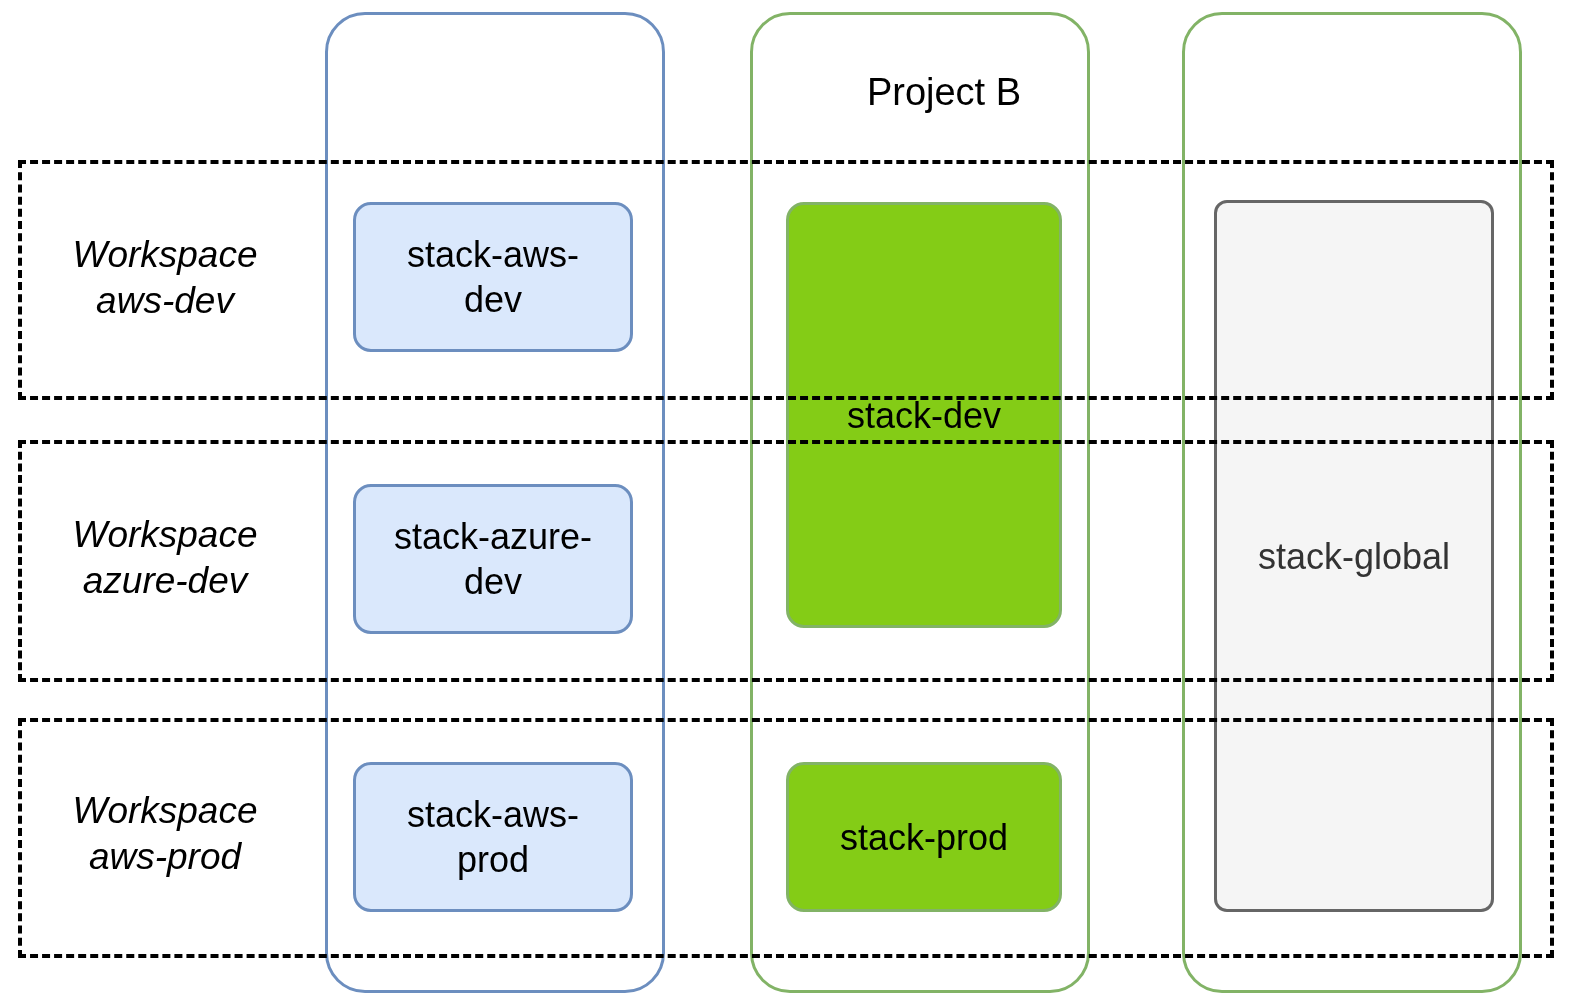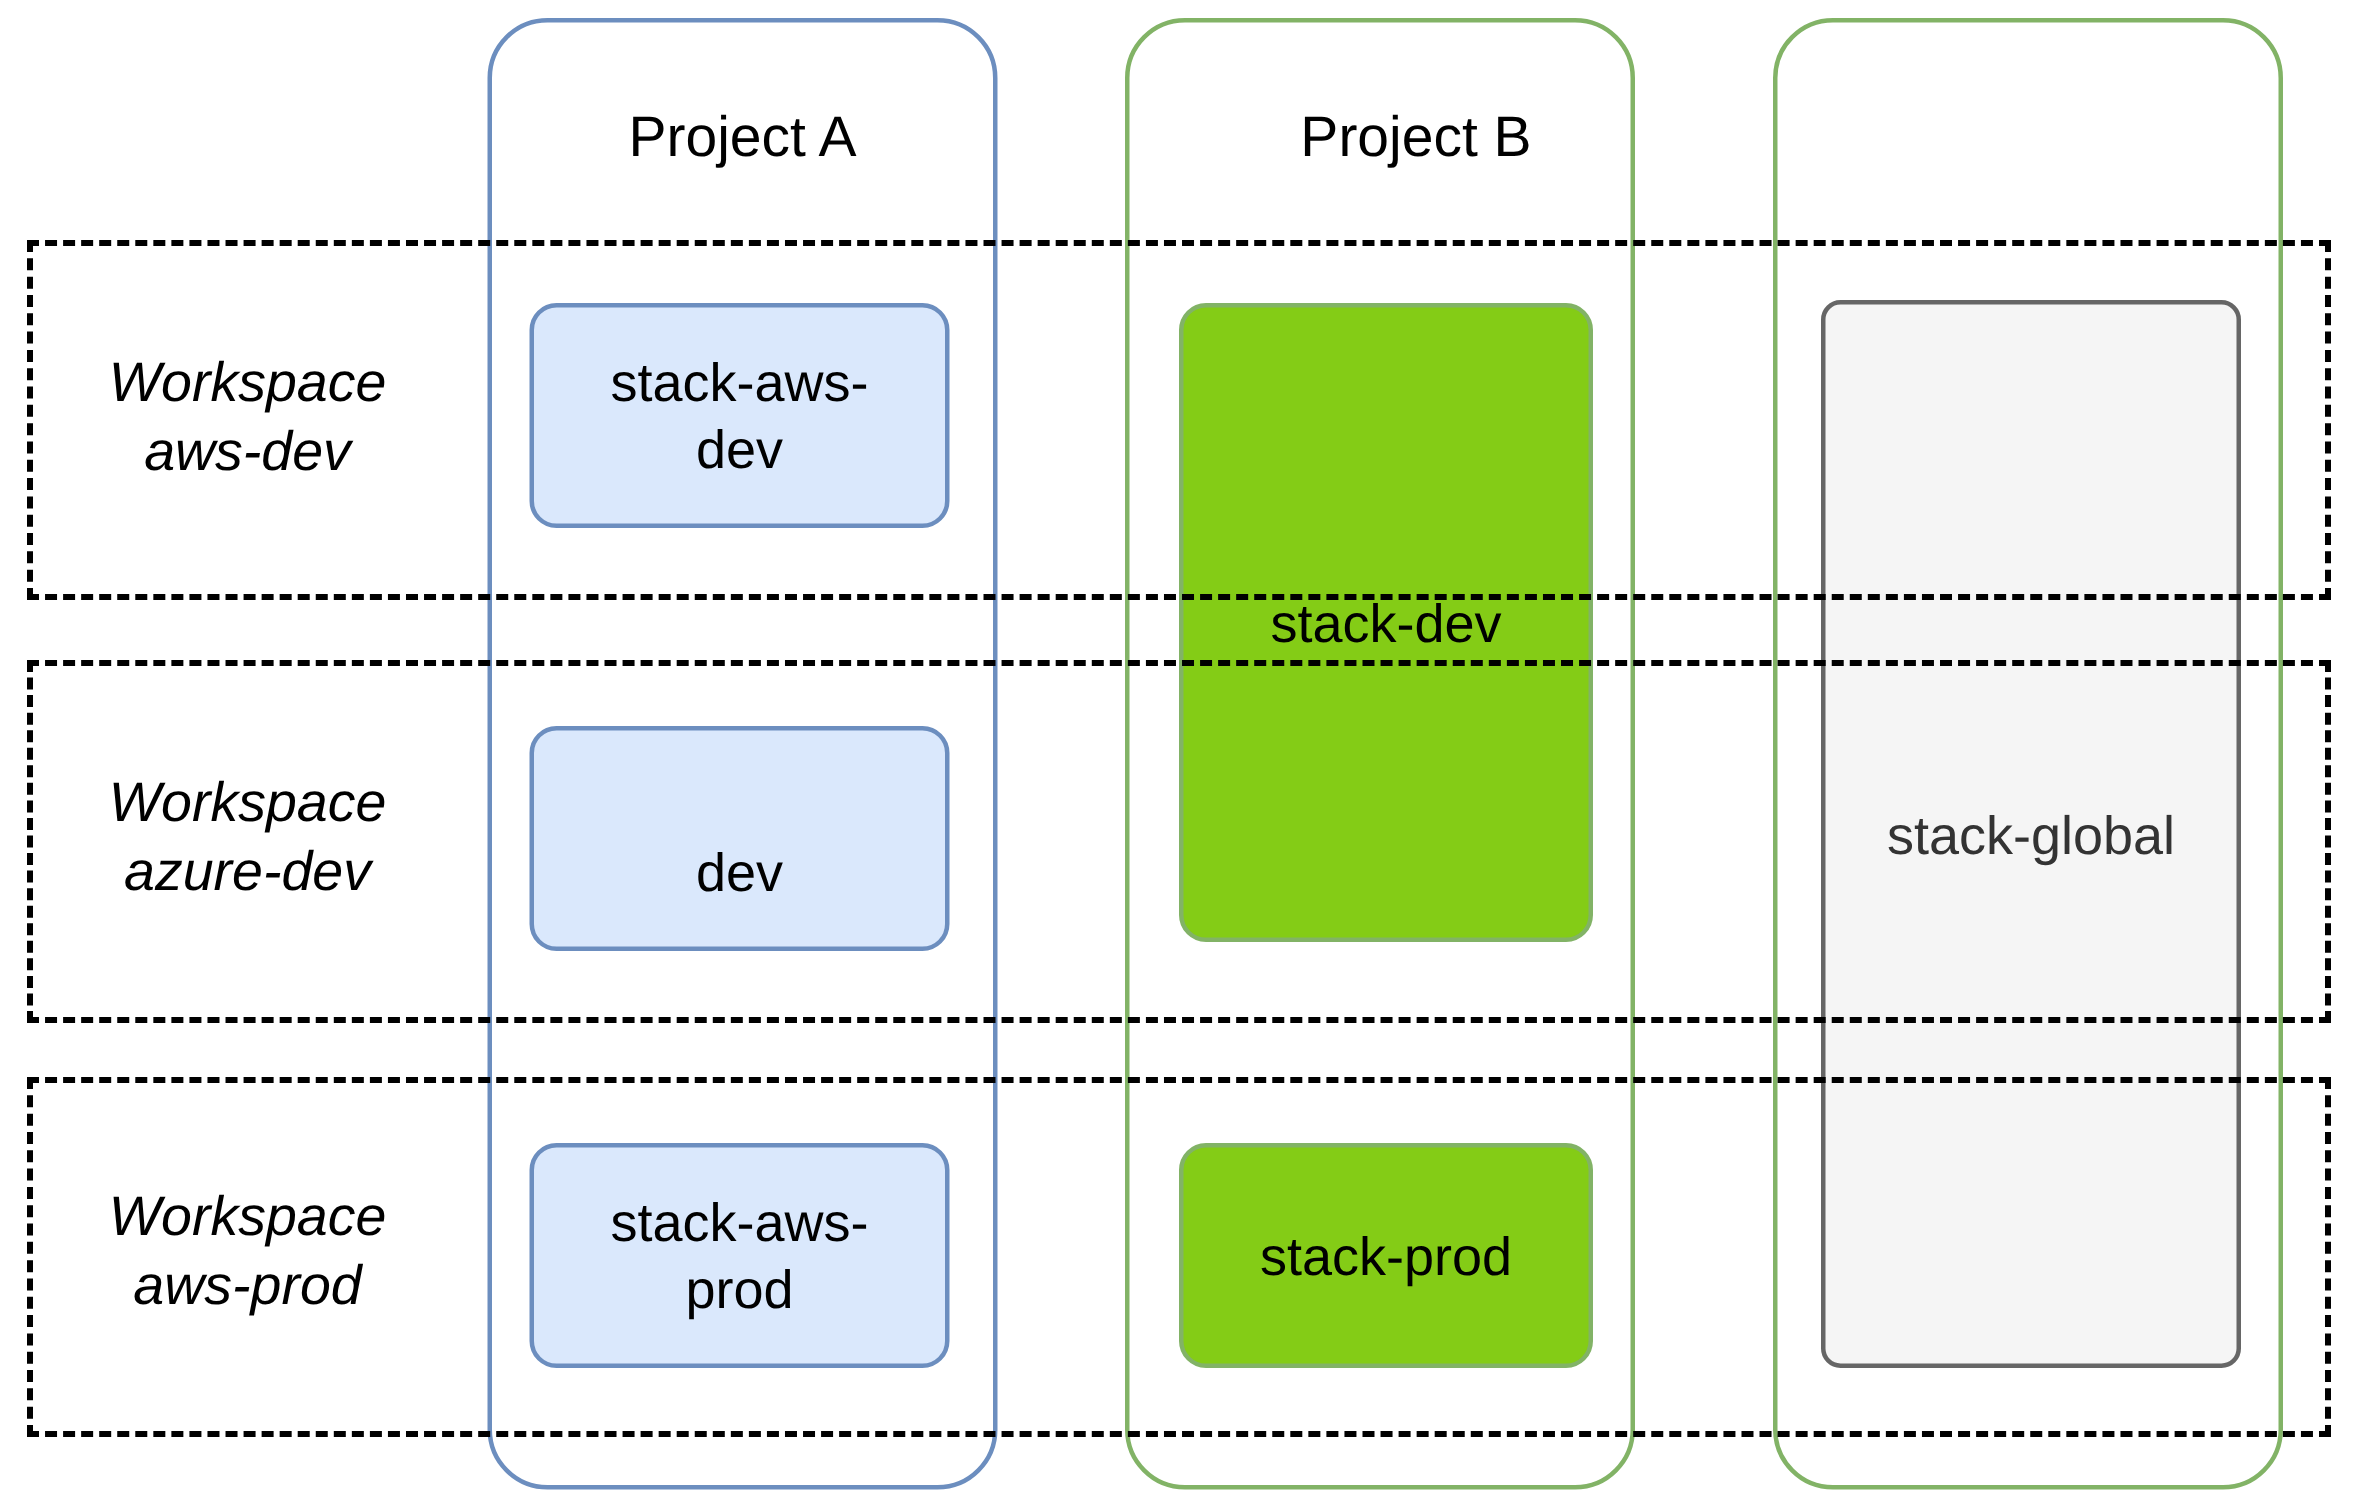--- a/index.html
+++ b/index.html
@@ -102,21 +102,20 @@
 <div id="canvas">
 
   <div class="workspace-row" style="left:18px; top:160px; width:1536px; height:240px;"></div>
   <div class="workspace-row" style="left:18px; top:440px; width:1536px; height:242px;"></div>
   <div class="workspace-row" style="left:18px; top:718px; width:1536px; height:240px;"></div>
 
   <div class="project-col blue" style="left:325px; top:12px; width:340px; height:981px;"></div>
   <div class="project-col green" style="left:750px; top:12px; width:340px; height:981px;"></div>
   <div class="project-col green" style="left:1182px; top:12px; width:340px; height:981px;"></div>
 
-  <div class="project-label" style="left:325px; width:340px; top:70px;">Project A</div>
   <div class="project-label" style="left:750px; width:388px; top:70px;">Project B</div>
 
   <div class="workspace-label" style="top:232px;">
     <span>Workspace</span><br>
     <span>aws-dev</span>
   </div>
   <div class="workspace-label" style="top:512px;">
     <span>Workspace</span><br>
     <span>azure-dev</span>
   </div>
@@ -127,21 +126,21 @@
 
   <div class="stack-box blue" style="left:353px; top:202px; width:280px; height:150px;">
     <span class="stack-text">
       <span>stack-aws-</span><br>
       <span>dev</span>
     </span>
   </div>
 
   <div class="stack-box blue" style="left:353px; top:484px; width:280px; height:150px;">
     <span class="stack-text">
-      <br>
+      <span>stack-azure-</span><br>
       <span>dev</span>
     </span>
   </div>
 
   <div class="stack-box blue" style="left:353px; top:762px; width:280px; height:150px;">
     <span class="stack-text">
       <span>stack-aws-</span><br>
       <span>prod</span>
     </span>
   </div>

